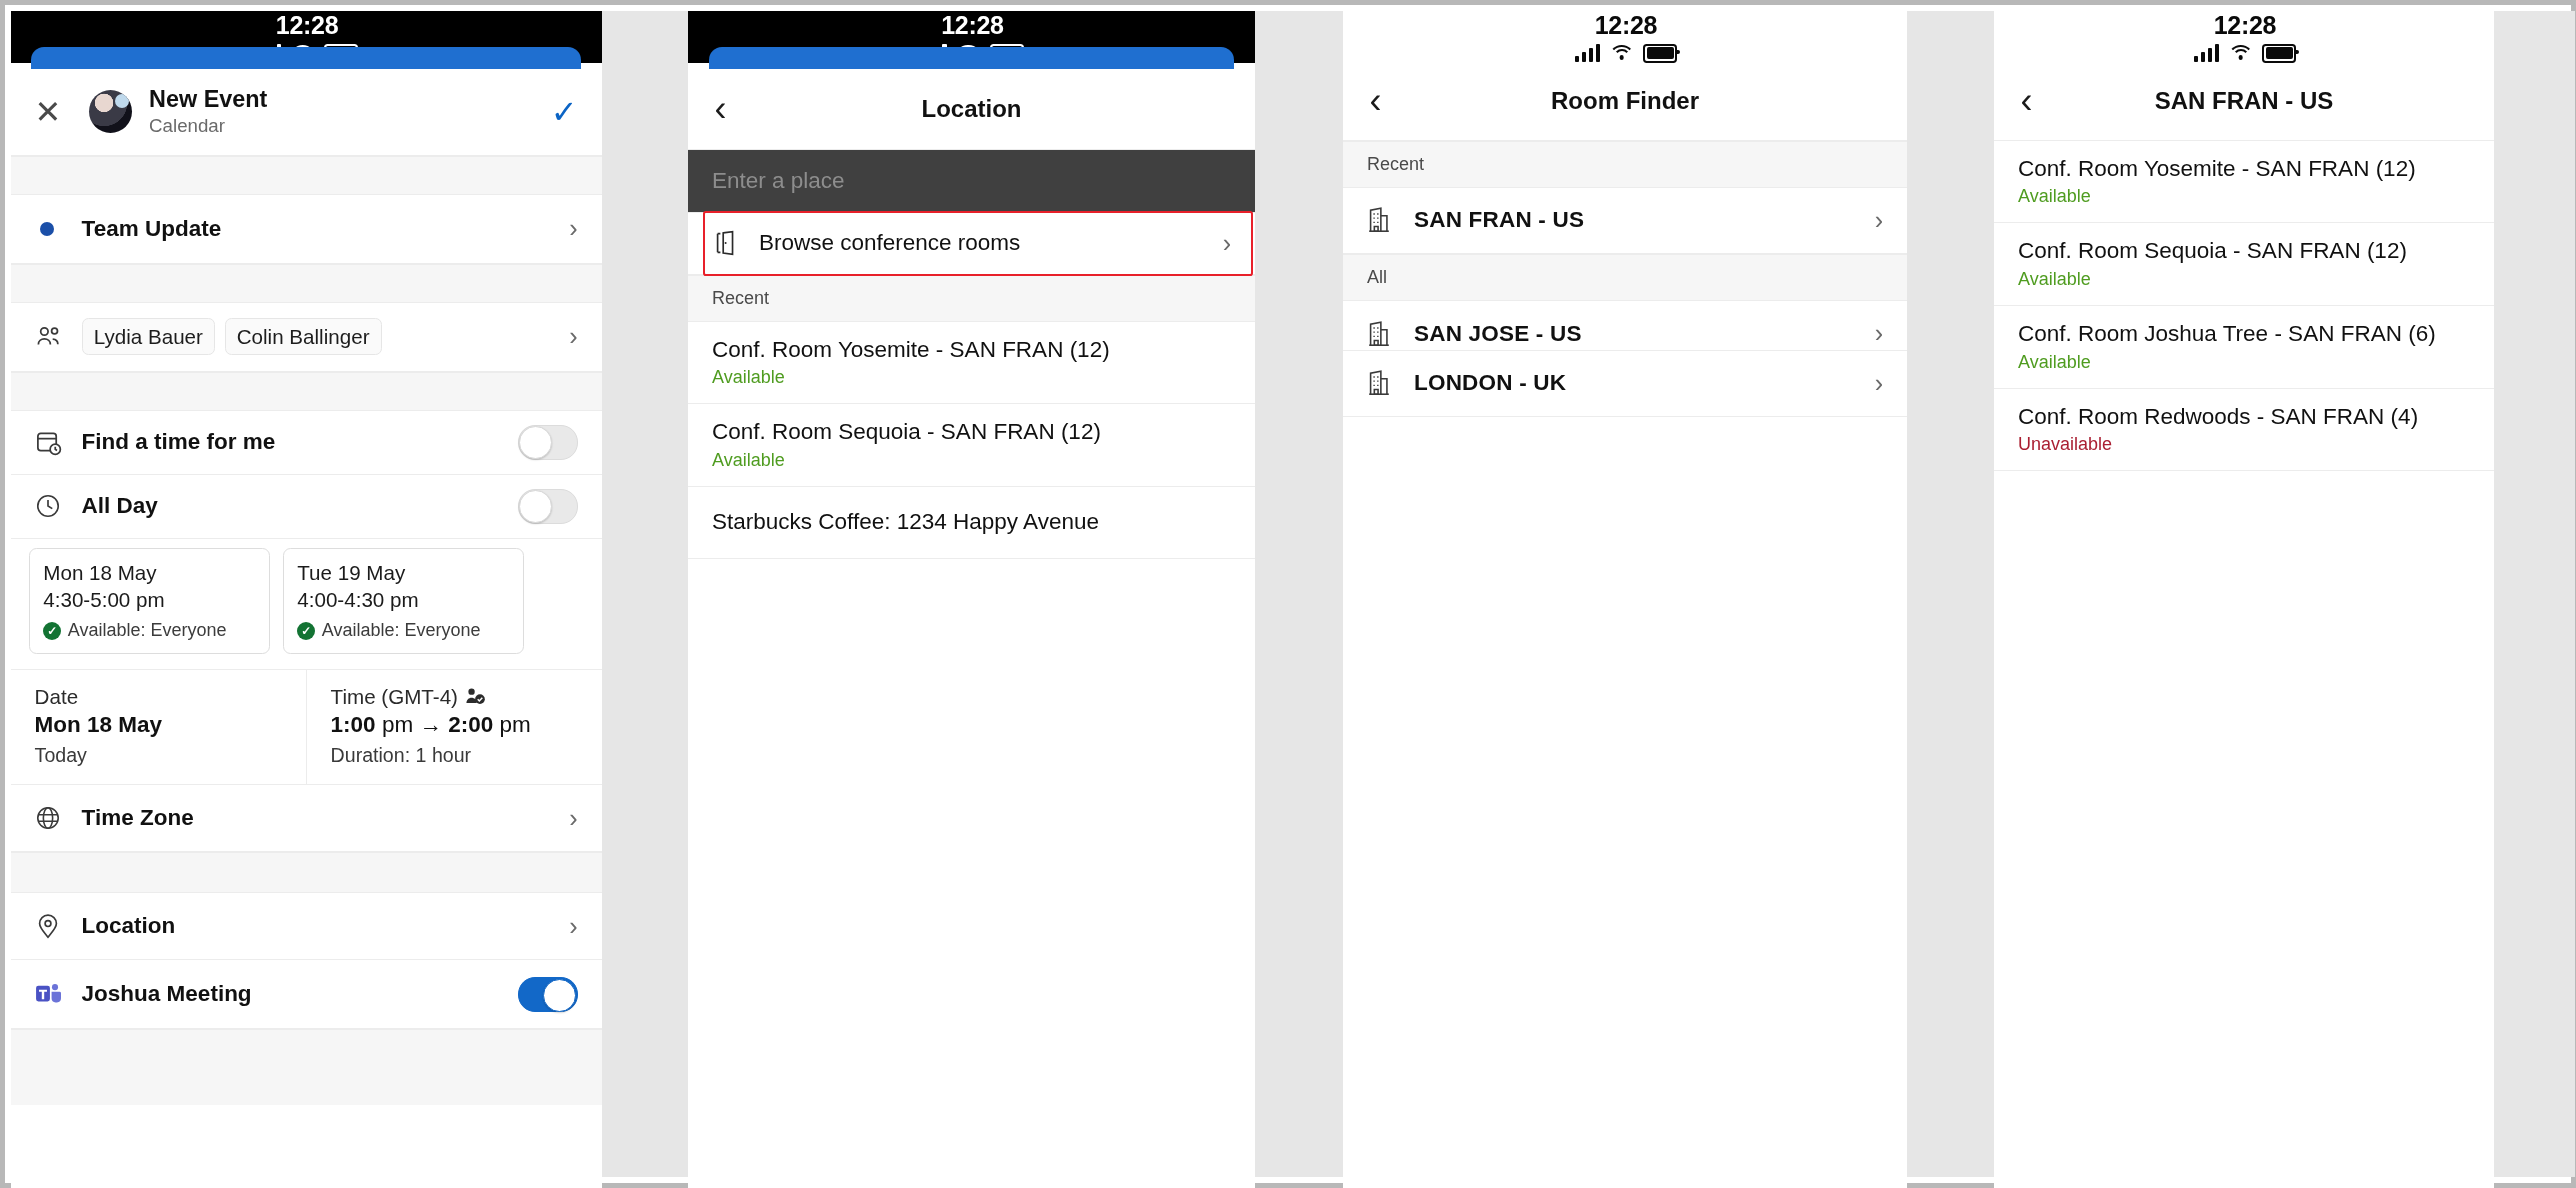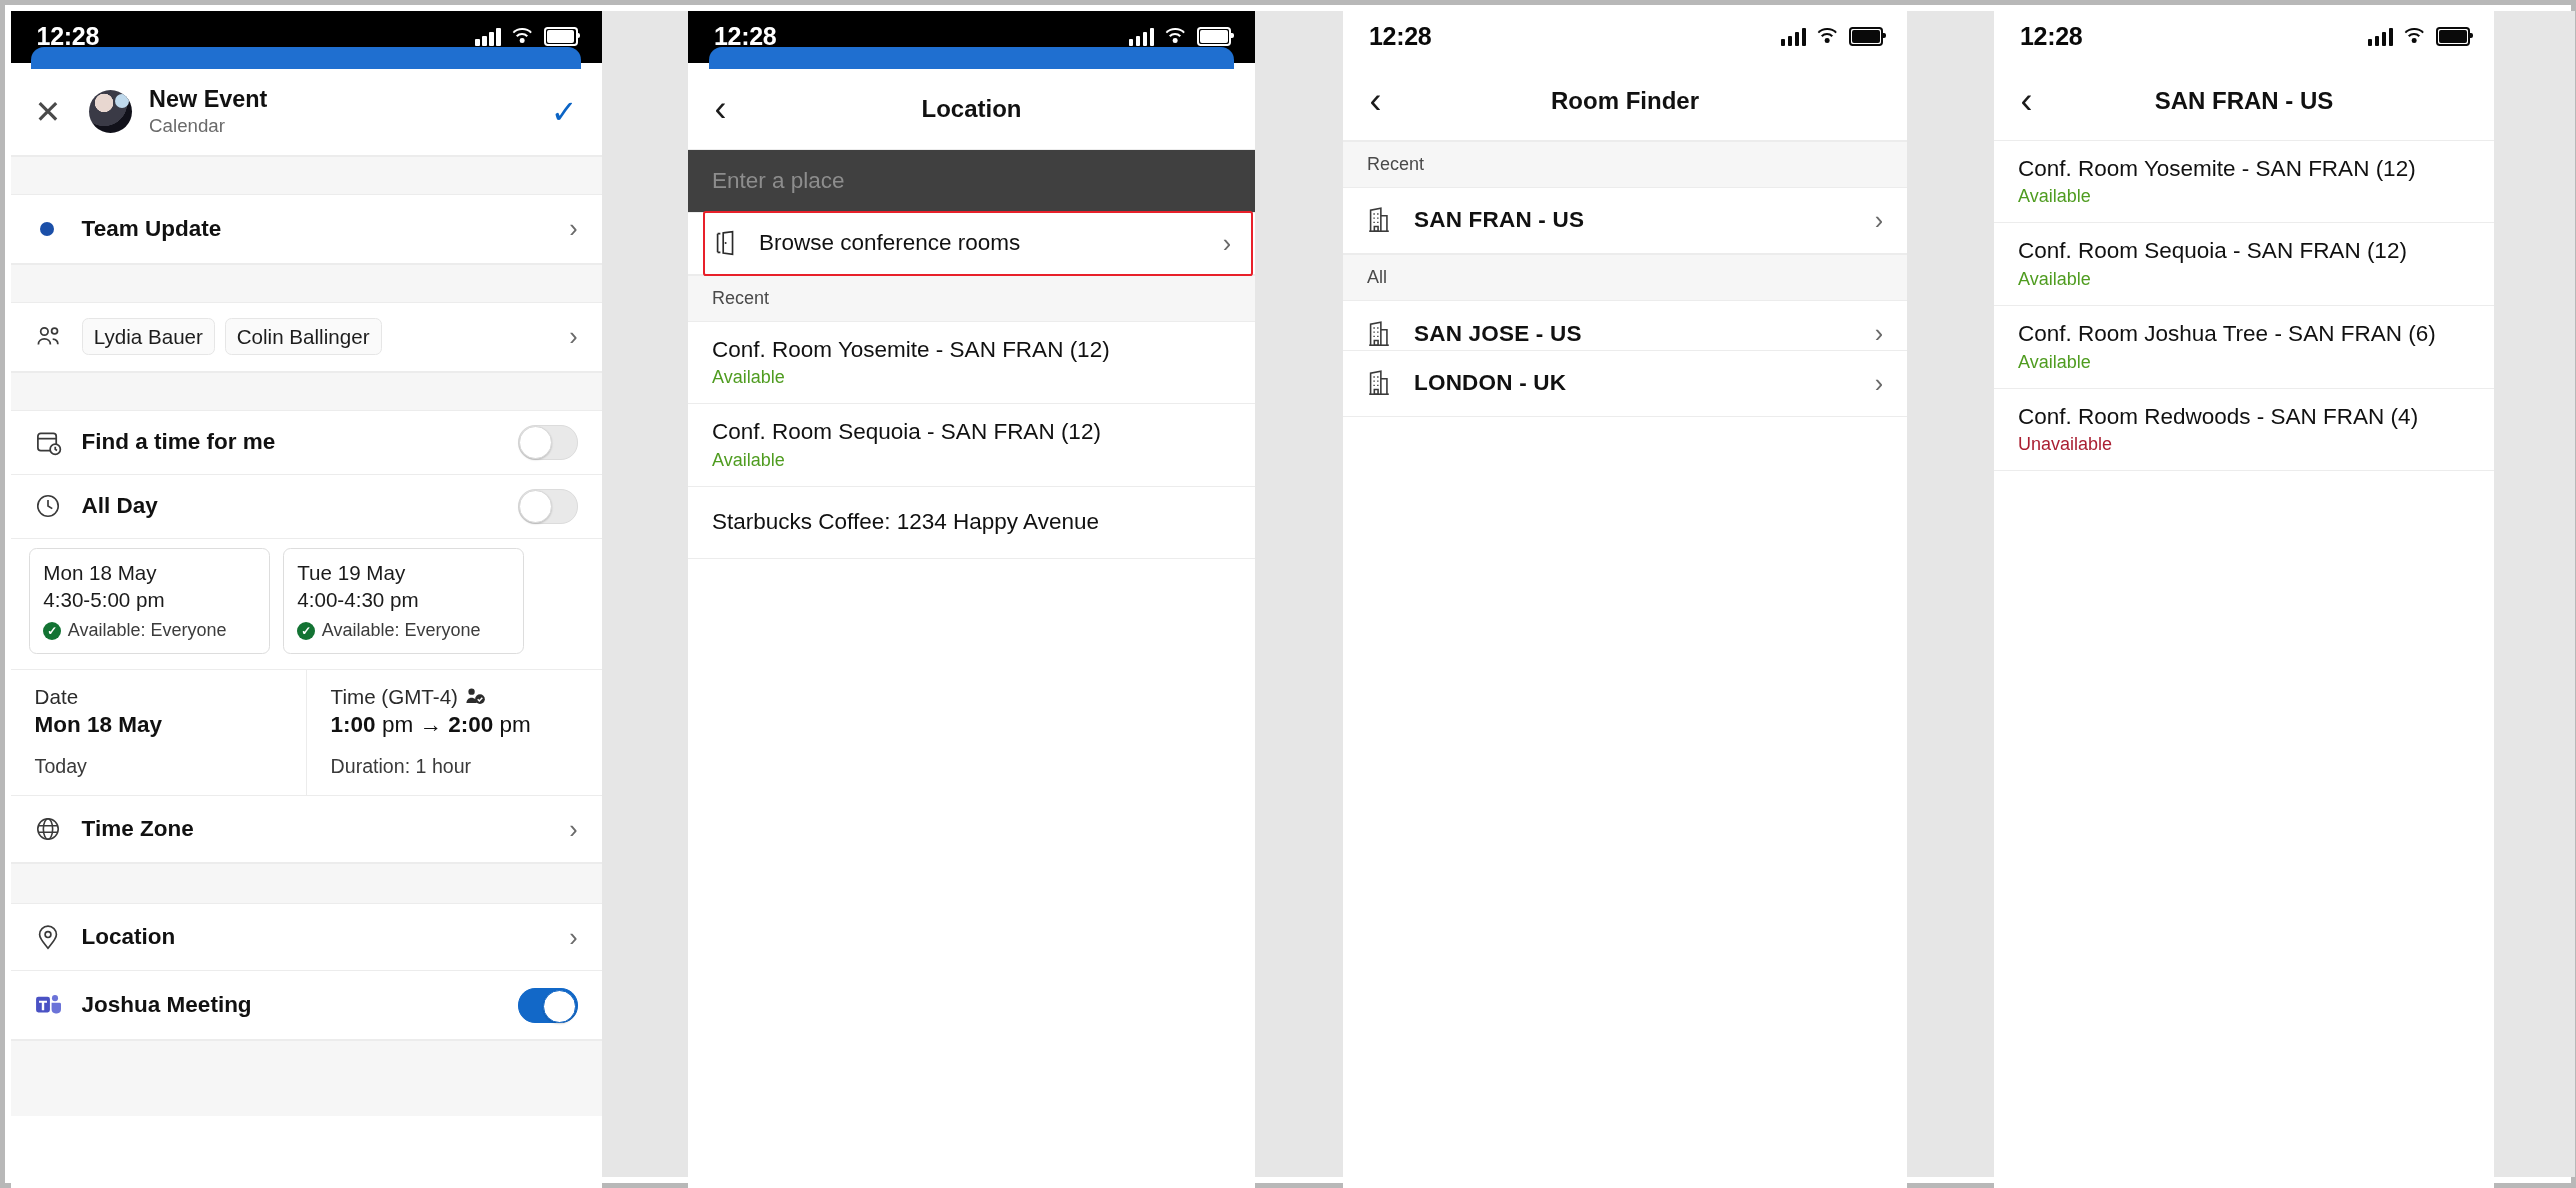--- a/index.html
+++ b/index.html
@@ -30,20 +30,21 @@
   }
   .statusbar{
     height:52px;
     display:flex;align-items:center;justify-content:space-between;
     padding:0 24px 0 26px;
     box-sizing:border-box;
     position:relative;
     font-weight:bold;
     font-size:25px;
     letter-spacing:-0.3px;
+    flex-direction:column;
   }
   .statusbar.dark{background:#000000;color:#ffffff;}
   .statusbar.light{background:#ffffff;color:#0a0a0a;}
   .sb-right{display:flex;align-items:center;gap:10.3px;}
 
   
   .sig{display:flex;align-items:flex-end;gap:2.8px;height:18.7px;}
   .sig i{display:block;width:4.2px;background:currentColor;border-radius:0.9px;}
   .sig i:nth-child(1){height:6.5px;}
   .sig i:nth-child(2){height:10.3px;}
@@ -147,21 +148,21 @@
   .gcheck{width:18px;height:18px;border-radius:50%;background:#137333;color:#fff;font-size:12px;
     display:flex;align-items:center;justify-content:center;flex:none;font-weight:bold;}
 
   
   .dtblock{display:flex;background:#fff;border-bottom:0.9px solid #ececec;}
   .dtcell{flex:1;padding:15px 20.6px 17px 24px;box-sizing:border-box;}
   .dtcell + .dtcell{border-left:0.9px solid #ececec;}
   .dt-lbl{font-size:20.6px;color:#2b2b2b;display:flex;align-items:center;gap:7.5px;}
   .dt-main{font-size:22.5px;font-weight:bold;color:#111;margin-top:3.7px;}
   .dt-main .lite{font-weight:normal;}
-  .dt-sub{font-size:19.6px;color:#3a3a3a;margin-top:17px;}
+  .dt-sub{font-size:19.6px;color:#3a3a3a;margin-top:6px;}
 
   
   .searchrow{
     height:62px;display:flex;align-items:center;padding:0 24px;
     font-size:22.5px;color:#8d8d8d;background:#404040;border-bottom:0.9px solid #ececec;
   }
   .sechdr{
     height:45px;display:flex;align-items:center;padding:0 24px;
     font-size:18px;color:#4a4a4a;background:#f6f6f6;
     border-bottom:0.9px solid #ececec;border-top:0.9px solid #ececec;

